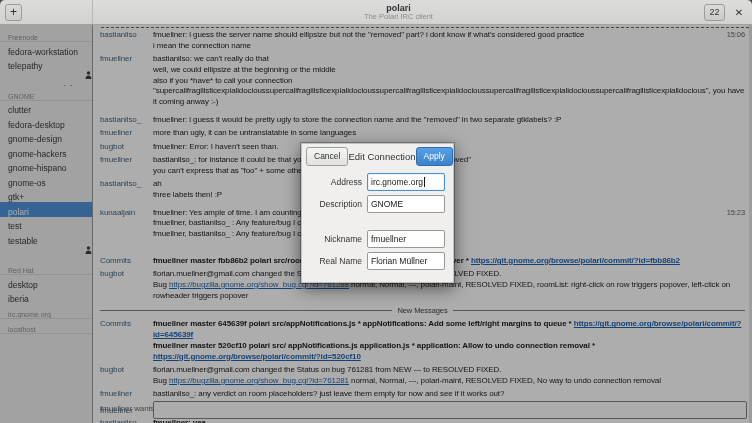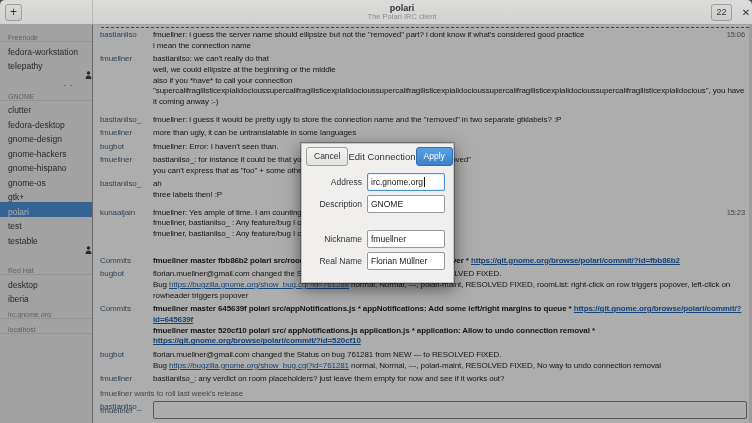--- a/index.html
+++ b/index.html
@@ -14,21 +14,21 @@
     background:linear-gradient(#dcdcdb,#d2d2d1);
     border-bottom:1px solid #a2a2a1;border-radius:5px 5px 0 0;
     display:flex;align-items:stretch;box-sizing:border-box;}
   .hb-left{width:93px;flex:none;border-right:1px solid #b7b7b6;display:flex;align-items:center;padding-left:5px;box-sizing:border-box;}
   .btn{border:1px solid #9d9d9c;border-radius:3px;background:linear-gradient(#dadad9,#cbcbca);color:#2e3436;
     display:flex;align-items:center;justify-content:center;box-sizing:border-box;}
   .add-btn{width:17px;height:17px;font-size:12px;line-height:1;}
   .hb-center{flex:1;display:flex;flex-direction:column;align-items:center;justify-content:center;line-height:1.15;}
   .hb-title{font-size:9px;font-weight:bold;color:#2e3436;}
   .hb-subtitle{font-size:7.5px;color:#8a8a89;}
-  .hb-right{flex:none;display:flex;align-items:center;gap:8px;}
+  .hb-right{flex:none;display:flex;align-items:center;gap:8px;padding-right:7px;}
   .count-btn{min-width:21px;height:17px;font-size:9px;padding:0 3px;}
   .close-btn{font-size:10px;color:#2e3436;width:12px;height:12px;display:flex;align-items:center;justify-content:center;}
   
   .sidebar{position:absolute;top:25px;left:0;width:93px;bottom:0;z-index:1;
     background:#f0efee;border-right:1px solid #989897;box-sizing:border-box;padding-top:2px;}
   .sb-row{height:14.5px;display:flex;align-items:flex-end;padding:0 0 0 8px;box-sizing:border-box;color:#2e3436;font-size:8.5px;white-space:nowrap;overflow:hidden;}
   .sb-server{font-size:7px;color:#8b8b8a;border-bottom:1px solid #d9d8d7;height:13px;margin-top:2px;}
   .sb-user{padding-left:13px;gap:3px;flex-direction:column;}
   .sb-user svg{flex:none;}
   .sb-row.sel{background:#4a90d9;color:#ffffff;}
@@ -238,20 +238,25 @@
             <div>fmuellner master fbb86b2 polari src/roomList.js * roomList: Use rowheader popover * <a>https://git.gnome.org/browse/polari/commit/?id=fbb86b2</a></div>
           </div>
         </div>
         <div class="msg">
           <span class="msg-nick">bugbot</span>
           <div class="msg-body">
             <div>florian.muellner@gmail.com changed the Status on bug 761288 from NEW --- to RESOLVED FIXED.</div>
             <div>Bug <a>https://bugzilla.gnome.org/show_bug.cgi?id=761288</a> normal, Normal, ---, polari-maint, RESOLVED FIXED, roomList: right-click on row triggers popover, left-click on rowheader triggers popover</div>
           </div>
         </div>
+        <div class="divider">
+          <div class="line"></div>
+          <div class="lbl">New Messages</div>
+          <div class="line"></div>
+        </div>
         <div class="msg hl">
           <span class="msg-nick">Commits</span>
           <div class="msg-body">
             <div>fmuellner master 645639f polari src/appNotifications.js * appNotifications: Add some left/right margins to queue * <a>https://git.gnome.org/browse/polari/commit/?id=645639f</a></div>
             <div>fmuellner master 520cf10 polari src/ appNotifications.js application.js * application: Allow to undo connection removal * <a>https://git.gnome.org/browse/polari/commit/?id=520cf10</a></div>
           </div>
         </div>
         <div class="msg">
           <span class="msg-nick">bugbot</span>
           <div class="msg-body">

